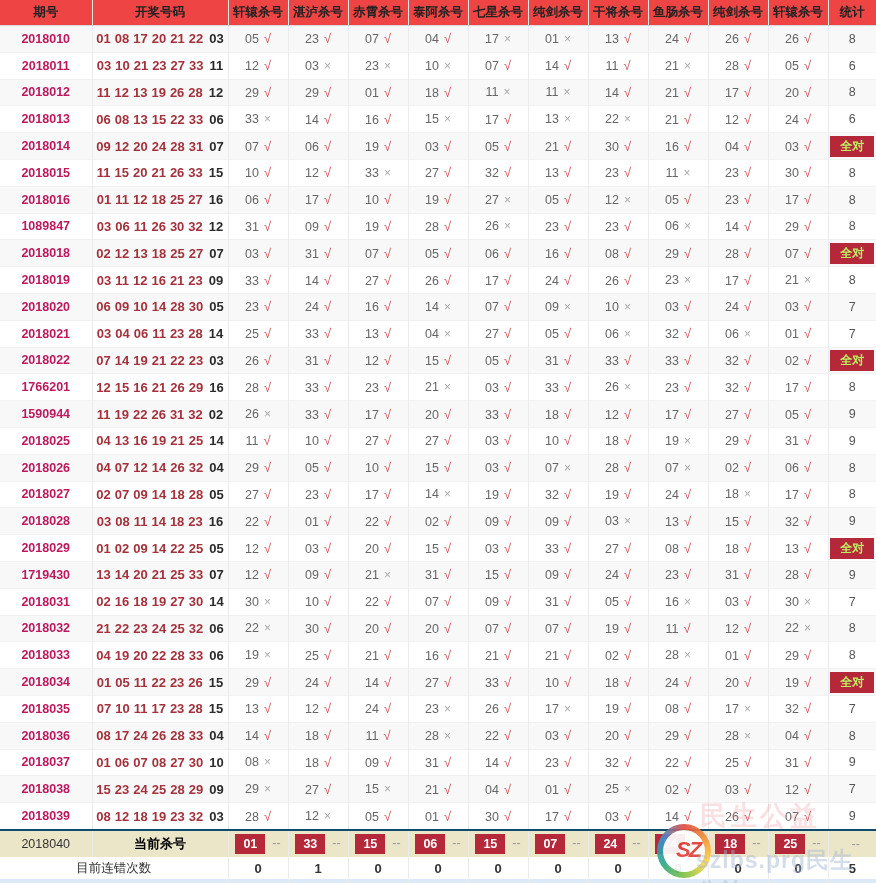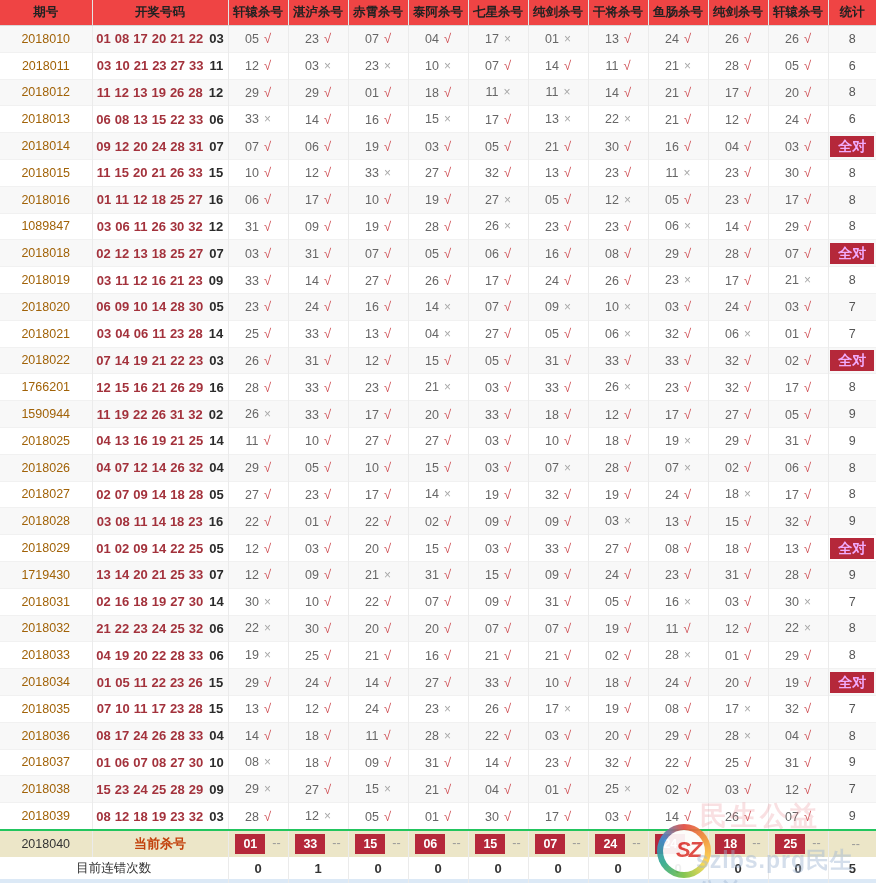--- a/index.html
+++ b/index.html
@@ -8,35 +8,35 @@
   table{border-collapse:collapse;table-layout:fixed;width:876px;}
   col.c-period{width:92px;} col.c-draw{width:136px;} col.c-kill{width:60px;} col.c-stat{width:48px;}
   th{background:#ef4444;color:#222;font-size:12.5px;font-weight:bold;height:23px;
      border-bottom:1px solid #d8d8d8;border-left:1px solid #e3e3e3;}
   th:first-child{border-left:none;}
   td{text-align:center;vertical-align:middle;height:23.8px;font-size:12.5px;color:#555;
      border-left:1px solid #ebebeb;overflow:hidden;white-space:nowrap;}
   td:first-child{border-left:none;}
   tbody tr.data{border-bottom:1px solid #f1f1f1;}
   tbody tr.even{background:#f8f8f8;}
-  td.period{color:#a16207;}
+  td.period{color:#be185d;font-weight:bold;}
   td.draw .dn{display:inline-block;font-weight:bold;font-size:13px;margin:0 2px;}
   td.draw .red{color:#a3323c;}
   td.draw .extra{color:#2b2b2b;margin-left:4px;}
   .kn{color:#666;margin-right:5px;}
   .mark{font-size:13px;}
   .mark.ok{color:#cf5156;}
   .mark.no{color:#a8a8a8;font-size:12px;}
   td.stat{color:#555;}
-  .full-badge{display:inline-block;background:var(--accent,#b5283a);color:#f0abfc;font-weight:bold;
-     width:44px;line-height:21px;font-size:14px;}
-  tr.current{background:var(--current-bg,#ece6c8);height:24px;border-top:2px solid #22c55e;margin-left:40px;}
+  .full-badge{display:inline-block;background:var(--accent,#b5283a);color:#bef264;font-weight:bold;
+     width:44px;line-height:21px;font-size:12px;}
+  tr.current{background:var(--current-bg,#ece6c8);height:24px;border-top:2px solid #0c4a6e;margin-left:40px;}
   tr.current td{height:24px;}
   tr.current .cur-period{color:#333;}
-  tr.current .cur-label{font-weight:bold;color:#c2410c;font-size:13px;}
+  tr.current .cur-label{font-weight:bold;color:#000000;font-size:13px;}
   .cur-badge{display:inline-block;background:var(--accent,#b5283a);color:#fff;font-weight:bold;
      width:30px;line-height:20px;font-size:12.5px;vertical-align:middle;}
   .dash{color:#999;margin-left:7px;}
   tr.footer td{height:20.3px;font-size:12.5px;}
   tr.footer{background:#fff;border-radius:7px;}
   tr.footer.blue{background:var(--footer-blue,#dce9f6);}
   tr.footer .flabel{color:#333;}
   tr.footer .fval{font-weight:bold;color:#333;font-size:13px;}
   .table-wrap{border-bottom:1px solid #bdd0e4;}
   

